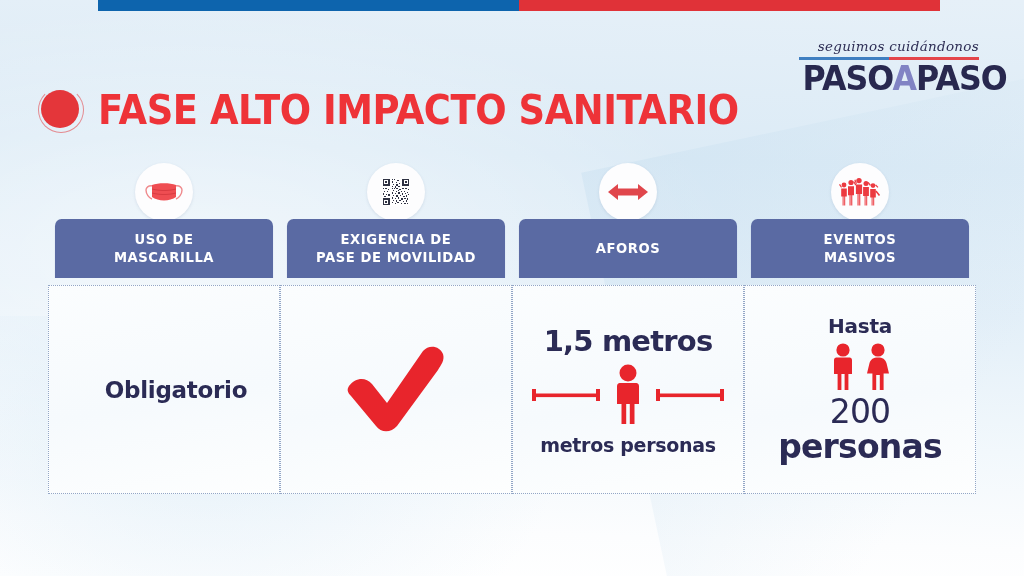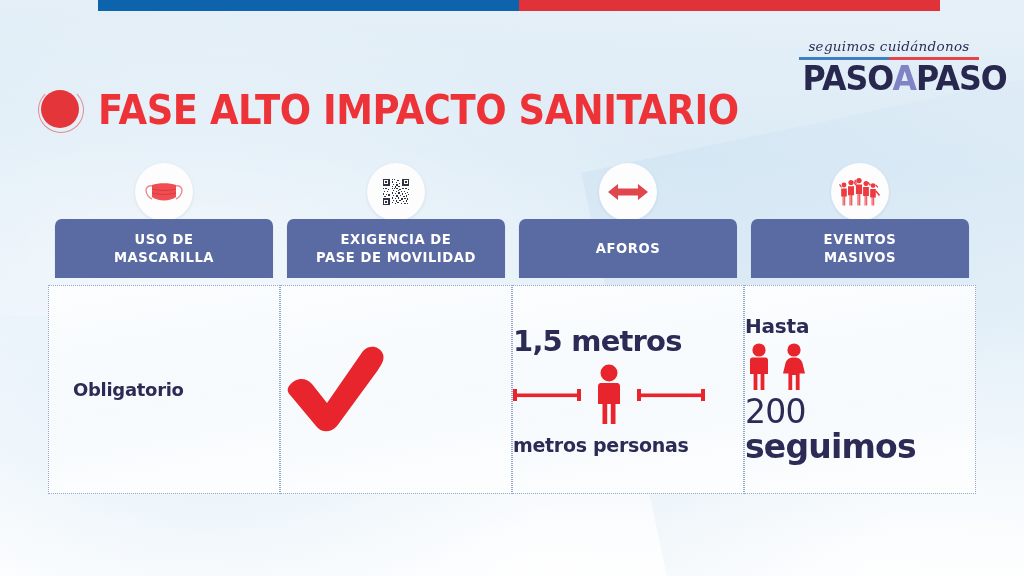--- a/index.html
+++ b/index.html
@@ -96,21 +96,21 @@
     white-space: nowrap;
     line-height: 1;
   }
 
   
   .logo {
     position: absolute;
     top: 38px;
     right: 45px;
     width: 180px;
-    text-align: center;
+    text-align: right;
   }
   .logo-tag {
     font-family: "DejaVu Serif", serif;
     font-style: italic;
     font-size: 13.5px;
     color: #2e2e55;
     letter-spacing: 0.3px;
     white-space: nowrap;
   }
   .logo-rule {
@@ -178,30 +178,30 @@
   }
   .col-head span { display: block; white-space: nowrap; }
 
   .col-body {
     margin-top: 7px;
     height: 209px;
     border: 1.5px dotted #93a6c6;
     background: linear-gradient(170deg, #fbfdfe 0%, #f6fafd 55%, #fdfefe 100%);
     display: flex;
     flex-direction: column;
-    align-items: flex-start;
+    align-items: center;
     justify-content: center;
     text-align: center;
     color: #2b2b55;
   }
 
   .cell-strong {
     font-family: "DejaVu Sans", sans-serif;
     font-weight: 700;
-    font-size: 18px;
+    font-size: 23px;
     color: #2b2b55;
     letter-spacing: -0.3px;
     margin-left: 24px;
   }
 
   .metros {
     font-family: "DejaVu Sans", sans-serif;
     font-weight: 700;
     font-size: 29px;
     color: #2b2b55;
@@ -461,18 +461,18 @@
           <svg width="28" height="48" viewBox="0 0 28 48" aria-hidden="true">
             <circle cx="14" cy="7" r="6.6" fill="#e8252c"></circle>
             <path d="M5 17 C5 15,6.6 14.6,8.3 14.6 L19.7 14.6 C21.4 14.6,23 15,23 17 L23 31 L19.4 31 L19.4 47 L15.6 47 L15.6 31 L12.4 31 L12.4 47 L8.6 47 L8.6 31 L5 31 Z" fill="#e8252c"></path>
           </svg>
           <svg width="28" height="48" viewBox="0 0 28 48" aria-hidden="true">
             <circle cx="14" cy="7" r="6.6" fill="#e8252c"></circle>
             <path d="M14 14.4 C18.5 14.4,21.4 16,22.6 20.5 L25 30.5 L19.6 30.5 L19.6 31.5 L19.6 47 L15.8 47 L15.8 32 L12.2 32 L12.2 47 L8.4 47 L8.4 30.5 L3 30.5 L5.4 20.5 C6.6 16,9.5 14.4,14 14.4 Z" fill="#e8252c"></path>
           </svg>
         </div>
         <div class="big-num">200</div>
-        <div class="big-word">seguimos</div>
+        <div class="big-word">personas</div>
       </div>
     </div>
 
   </div>
 </div>
 
 </body></html>

